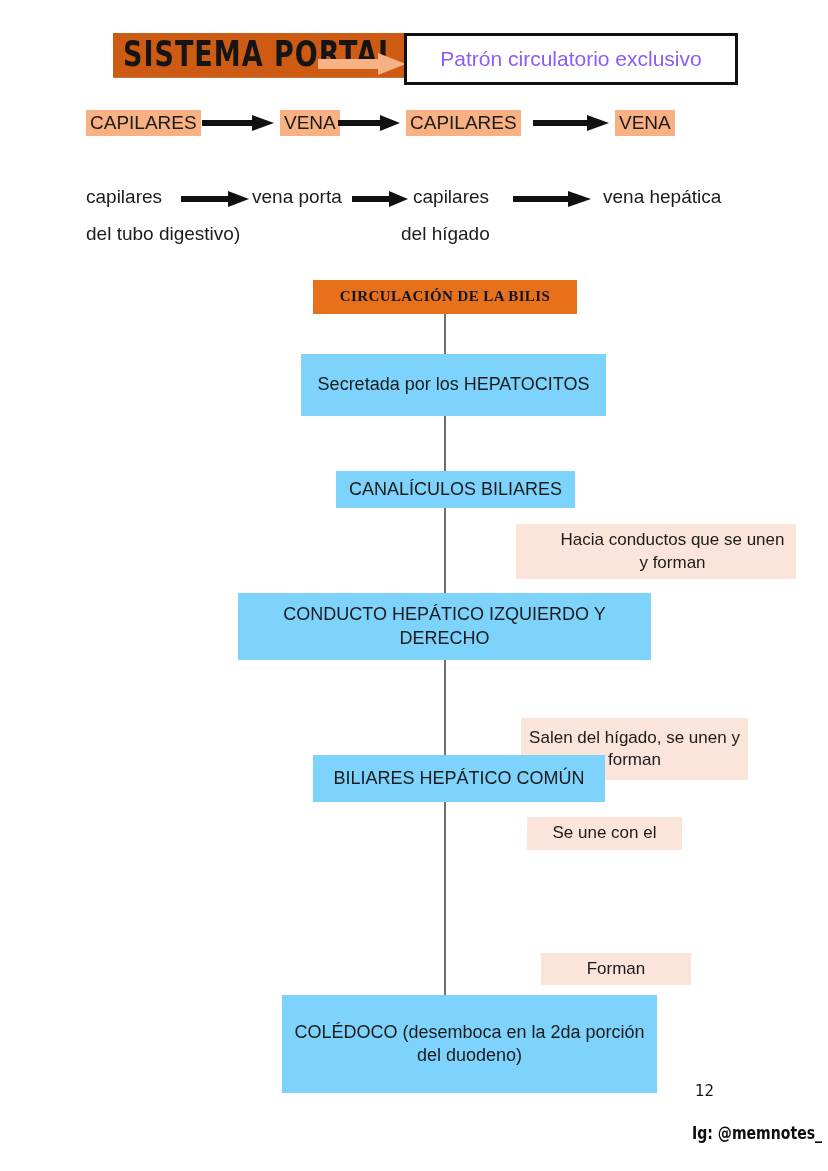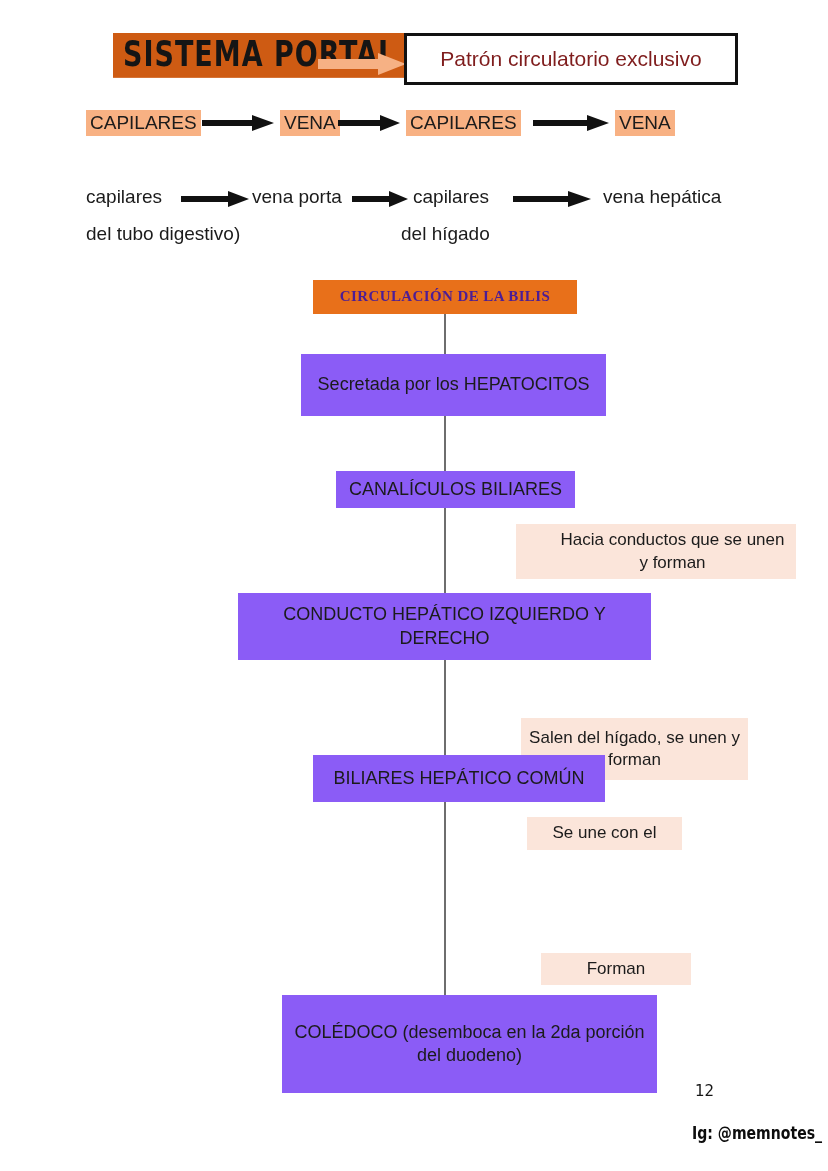--- a/index.html
+++ b/index.html
@@ -31,21 +31,21 @@
     position:absolute;left:318px;top:53px;
     width:88px;height:22px;
   }
   .hdr-box{
     position:absolute;left:404px;top:33px;
     width:328px;height:46px;
     border:3px solid #111;
     background:#fff;
     display:flex;align-items:center;justify-content:center;
     font-size:21px;
-    color:#7f1d1d;
+    color:#8b5cf6;
   }
 
   
   .chain{
     position:absolute;left:86px;top:110px;
     width:660px;height:26px;
   }
   .hl{
     position:absolute;
     background:#F8B183;
@@ -66,33 +66,33 @@
   }
 
   
   .connector{
     position:absolute;left:444px;top:310px;
     width:1.6px;height:712px;
     background:#6e6e6e;
   }
   .fbox{
     position:absolute;
-    background:#8b5cf6;
+    background:#7dd3fc;
     display:flex;align-items:center;justify-content:center;
     text-align:center;
     font-size:18px;
     color:#1b1b1b;
     line-height:1.28;
     padding:0 10px;
     box-sizing:border-box;
     z-index:2;
   }
   .fbox.head{
     background:#E8701A;
-    color:#4c1d95;
+    color:#0f172a;
     font-family:"Liberation Serif", serif;
     font-weight:bold;
     font-size:15px;
     letter-spacing:.4px;
   }
   .nbox{
     position:absolute;
     background:#FBE5DA;
     display:flex;align-items:center;justify-content:center;
     text-align:center;

